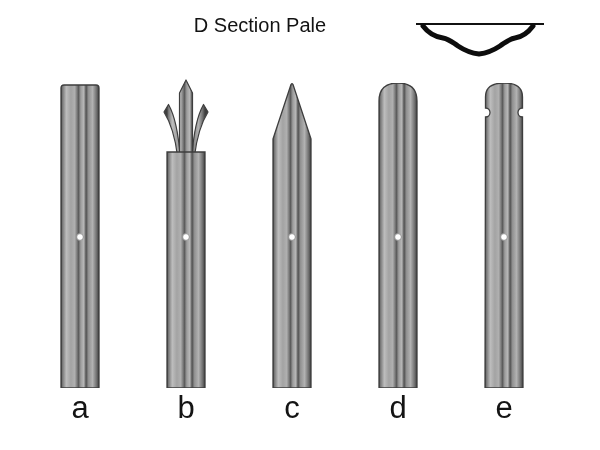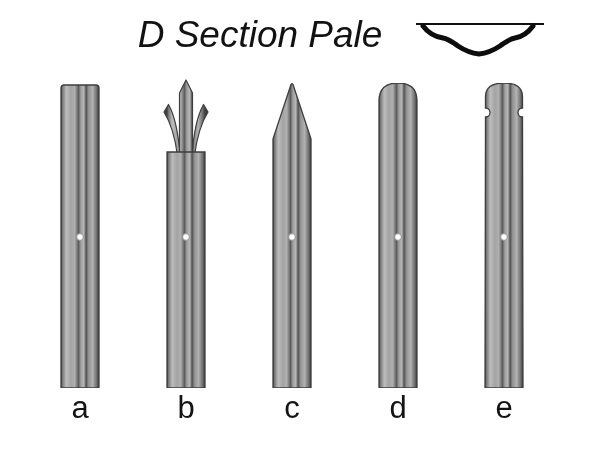--- a/index.html
+++ b/index.html
@@ -2,23 +2,22 @@
 <html><head>
 <meta charset="utf-8">
 <style>
   html,body{margin:0;padding:0;background:#e9e9e9;}
   .canvas{
     position:relative;width:600px;height:450px;background:#ffffff;
     font-family:"Liberation Sans", sans-serif;overflow:hidden;
   }
   .title{
     position:absolute;left:130px;top:14px;width:260px;height:34px;
-    text-align:center;font-size:37px;color:#121212;letter-spacing:0px;
+    text-align:center;font-size:20px;color:#121212;letter-spacing:0px;
     white-space:nowrap;
-    font-style:italic;
   }
   .section-icon{position:absolute;left:412px;top:10px;}
   .pale{position:absolute;}
   .pale-label{
     position:absolute;top:390px;width:44px;text-align:center;
     font-size:31px;color:#141414;
   }
   .defs-holder{position:absolute;width:0;height:0;overflow:hidden;}
 </style>
 </head>

